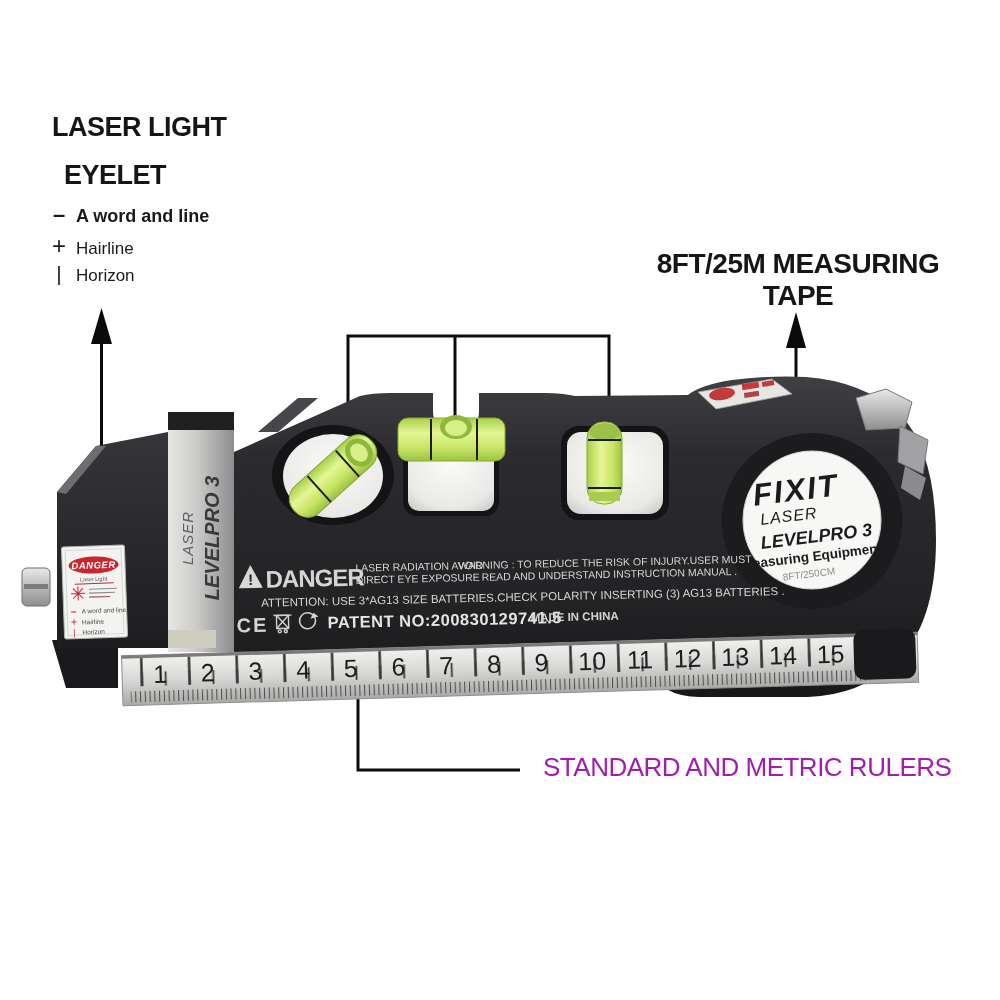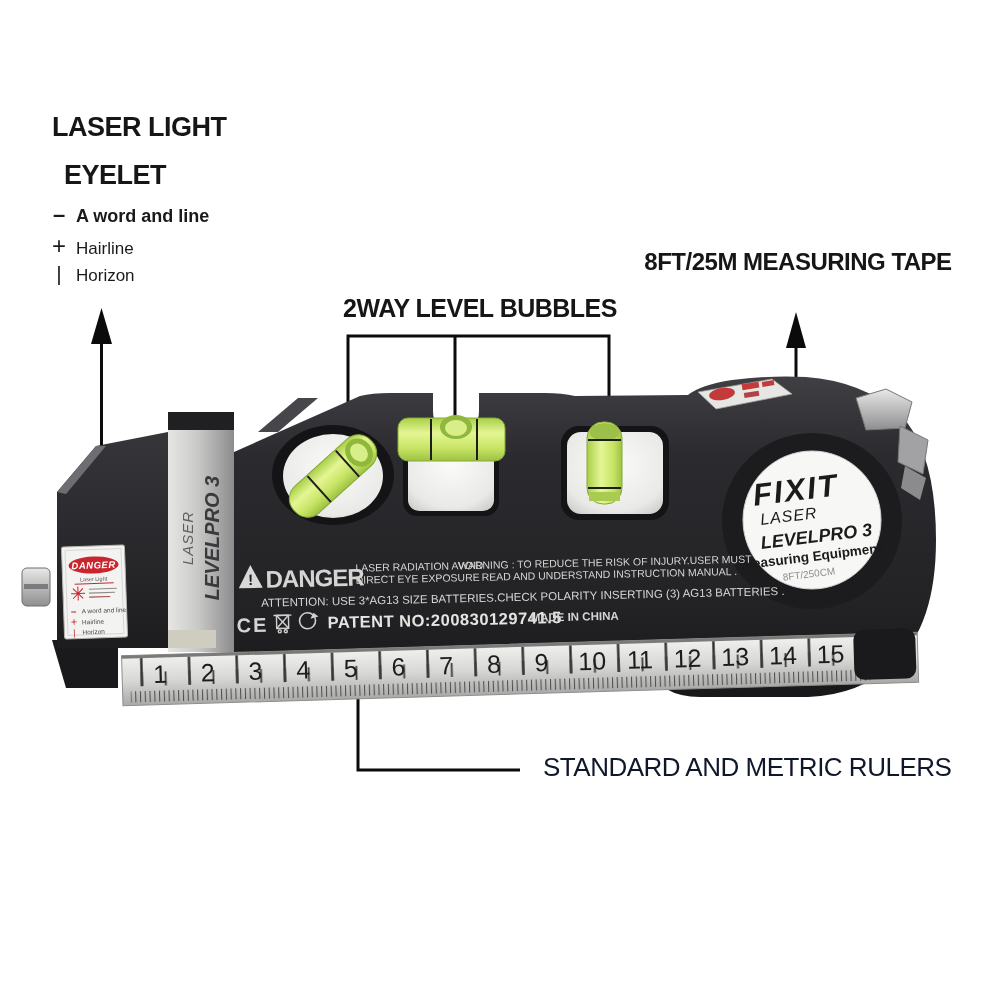--- a/index.html
+++ b/index.html
@@ -1,23 +1,23 @@
 <!DOCTYPE html>
 <html><head>
 <meta charset="utf-8">
 <style>
   html,body{margin:0;padding:0;background:#ffffff;}
   #stage{position:relative;width:1000px;height:1000px;background:#ffffff;overflow:hidden;
          font-family:"Liberation Sans",sans-serif;color:#111;padding-left:6px;}
   .abs{position:absolute;}
   .callout-title{font-weight:bold;font-size:27px;letter-spacing:-0.5px;color:#161616;}
-  .callout-sub{font-weight:bold;font-size:24px;letter-spacing:-0.5px;color:#161616;}
+  .callout-sub{font-weight:bold;font-size:28px;letter-spacing:-0.5px;color:#161616;}
   .legend-row{position:absolute;display:flex;align-items:baseline;color:#1a1a1a;}
   .legend-sym{display:inline-block;width:34px;text-align:center;}
-  .rulers-label{font-size:26px;letter-spacing:-0.5px;color:#0f172a;}
+  .rulers-label{font-size:26px;letter-spacing:-0.5px;color:#a21caf;}
   svg text{font-family:"Liberation Sans",sans-serif;}
 </style>
 </head>
 <body>
 
 <div id="stage">
 
   <div class="abs callout-title" style="left:52px;top:112px;">LASER LIGHT</div>
   <div class="abs callout-title" style="left:52px;top:160px;margin-left:12px;">EYELET</div>
 
@@ -27,21 +27,20 @@
   </div>
   <div class="legend-row" style="left:42px;top:232px;">
     <span class="legend-sym" style="font-size:24px;">+</span>
     <span style="font-size:17px;">Hairline</span>
   </div>
   <div class="legend-row" style="left:42px;top:262px;">
     <span class="legend-sym" style="font-size:21px;">|</span>
     <span style="font-size:17px;">Horizon</span>
   </div>
 
-  <div class="abs callout-sub" style="left:340px;top:294px;width:280px;text-align:center;font-size:25px;">2WAY LEVEL BUBBLES</div>
   <div class="abs callout-sub" style="left:628px;top:248px;width:340px;text-align:center;">8FT/25M MEASURING TAPE</div>
   <div class="abs rulers-label" style="left:543px;top:752px;">STANDARD AND METRIC RULERS</div>
 
   <svg class="abs" style="left:0;top:0;" width="1000" height="1000" viewBox="0 0 1000 1000">
     <defs>
       <linearGradient id="bodyGrad" x1="0" y1="0" x2="0" y2="1">
         <stop offset="0" stop-color="#404044"></stop>
         <stop offset="0.25" stop-color="#2b2b2f"></stop>
         <stop offset="0.7" stop-color="#232326"></stop>
         <stop offset="1" stop-color="#18181b"></stop>

